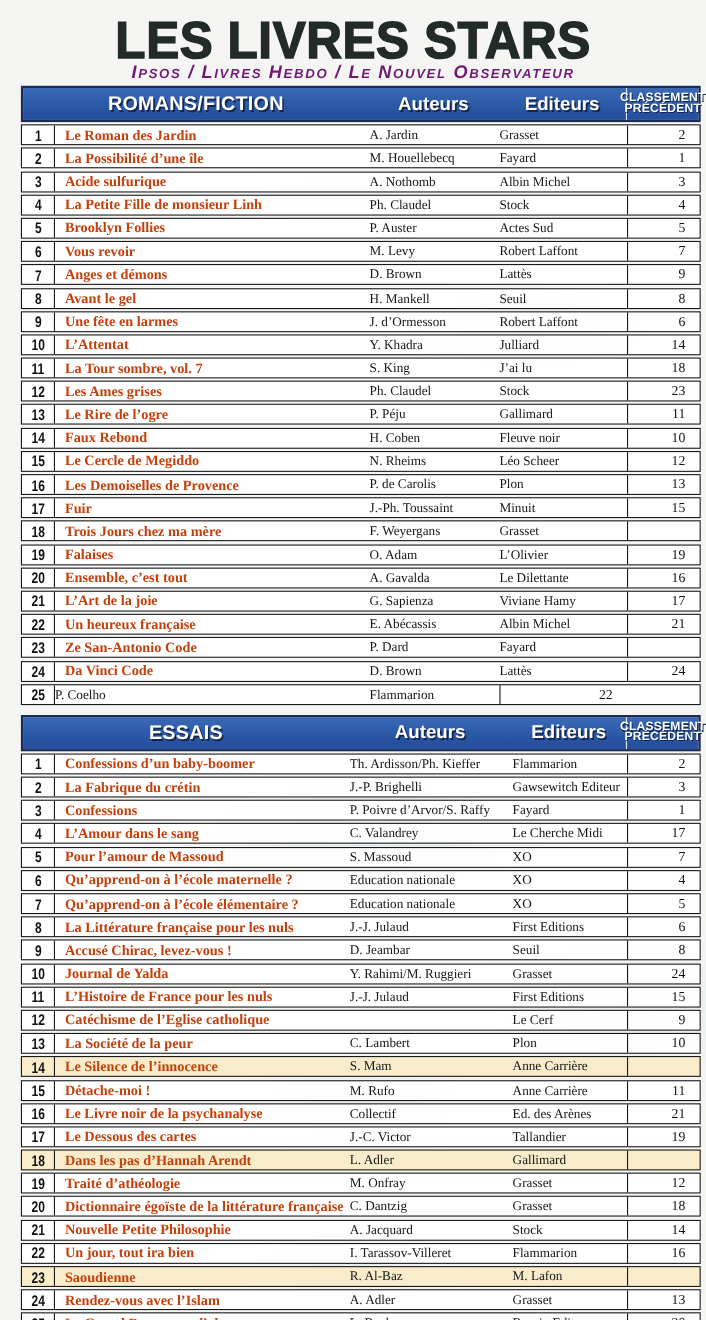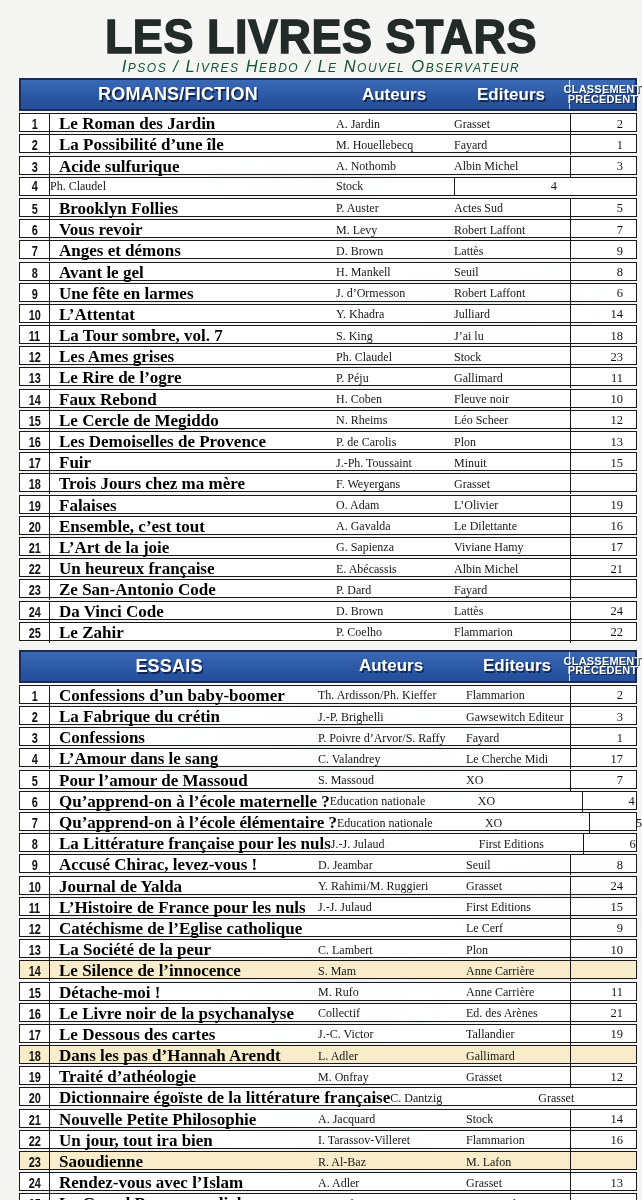--- a/index.html
+++ b/index.html
@@ -22,23 +22,23 @@
   }
 
   .masthead { position:relative; text-align:center; padding-top:15px; }
   .masthead h1 {
     font-family:"Liberation Sans", sans-serif; font-weight:bold;
     font-size:45px; line-height:42px; color:#222b29;
     -webkit-text-stroke:1.3px #222b29; letter-spacing:0.5px;
     transform:scaleY(1.05); transform-origin:top center;
   }
   .masthead .subtitle {
-    font-family:"Liberation Sans", sans-serif; font-style:italic; font-weight:normal;
+    font-family:"Liberation Sans", sans-serif; font-style:italic; font-weight:bold;
     font-variant:small-caps; font-size:16.5px; line-height:17px;
-    letter-spacing:1.5px; color:#14532d; margin-top:1px;
+    letter-spacing:1.5px; color:#701a75; margin-top:1px;
   }
 
   section.rank-table { position:relative; margin:0 5px 0 8px;padding-left:11px; }
   section.t0 { margin-top:3px;  --auth-w:118px; --edit-w:116px; }
   section.t1 { margin-top:9px;  --auth-w:148px; --edit-w:104px; }
 
   .thead {
     display:grid; grid-template-columns:1fr var(--auth-w) var(--edit-w) 66px;
     align-items:center; height:33px;
     background:linear-gradient(180deg,#3a69b5 0%, var(--header-blue,#24509d) 85%);
@@ -67,22 +67,22 @@
     background:rgba(255,255,255,.93);
   }
   .row.hl { background:var(--highlight-cream,#f8ecca); }
   .rank {
     height:100%; border-right:1.5px solid var(--row-border,#191919);
     display:flex; align-items:center; justify-content:center;
     font-family:"Liberation Sans", sans-serif; font-weight:bold; font-size:14px; color:#101010;
   }
   .rank span { display:inline-block; transform:scaleX(.78); }
   .cell-title {
-    font-family:"Liberation Serif", serif; font-weight:bold; font-size:17px;
-    padding-left:9px; white-space:nowrap; overflow:visible; color:#000000;
+    font-family:"Liberation Serif", serif; font-weight:bold; font-size:13px;
+    padding-left:9px; white-space:nowrap; overflow:visible; color:#c2410c;
   }
   .cell-author, .cell-editor {
     font-family:"Liberation Serif", serif; font-size:12px; white-space:nowrap;
     overflow:visible; color:#161616;
   }
   .cell-prev {
     height:100%; border-left:1.5px solid var(--row-border,#191919);
     display:flex; align-items:center; justify-content:flex-end; padding-right:13px;
     font-family:"Liberation Serif", serif; font-size:12.5px; color:#141414;
   }
@@ -134,20 +134,21 @@
     <div class="cell-title">Acide sulfurique</div>
     <div class="cell-author">A. Nothomb</div>
     <div class="cell-editor">Albin Michel</div>
     <div class="cell-prev">3</div>
   </div>
 
   <div class="row">
     <div class="rank">
               <span>4</span>
             </div>
+    <div class="cell-title">La Petite Fille de monsieur Linh</div>
     <div class="cell-author">Ph. Claudel</div>
     <div class="cell-editor">Stock</div>
     <div class="cell-prev">4</div>
   </div>
 
   <div class="row">
     <div class="rank">
               <span>5</span>
             </div>
     <div class="cell-title">Brooklyn Follies</div>
@@ -343,21 +344,20 @@
     <div class="cell-title">Da Vinci Code</div>
     <div class="cell-author">D. Brown</div>
     <div class="cell-editor">Lattès</div>
     <div class="cell-prev">24</div>
   </div>
 
   <div class="row">
     <div class="rank">
               <span>25</span>
             </div>
-    <div class="cell-title">Le Zahir</div>
     <div class="cell-author">P. Coelho</div>
     <div class="cell-editor">Flammarion</div>
     <div class="cell-prev">22</div>
   </div>
 </div>
   </section>
 
   <section class="rank-table t1">
     <div class="thead">
       <div class="cat">ESSAIS</div>

